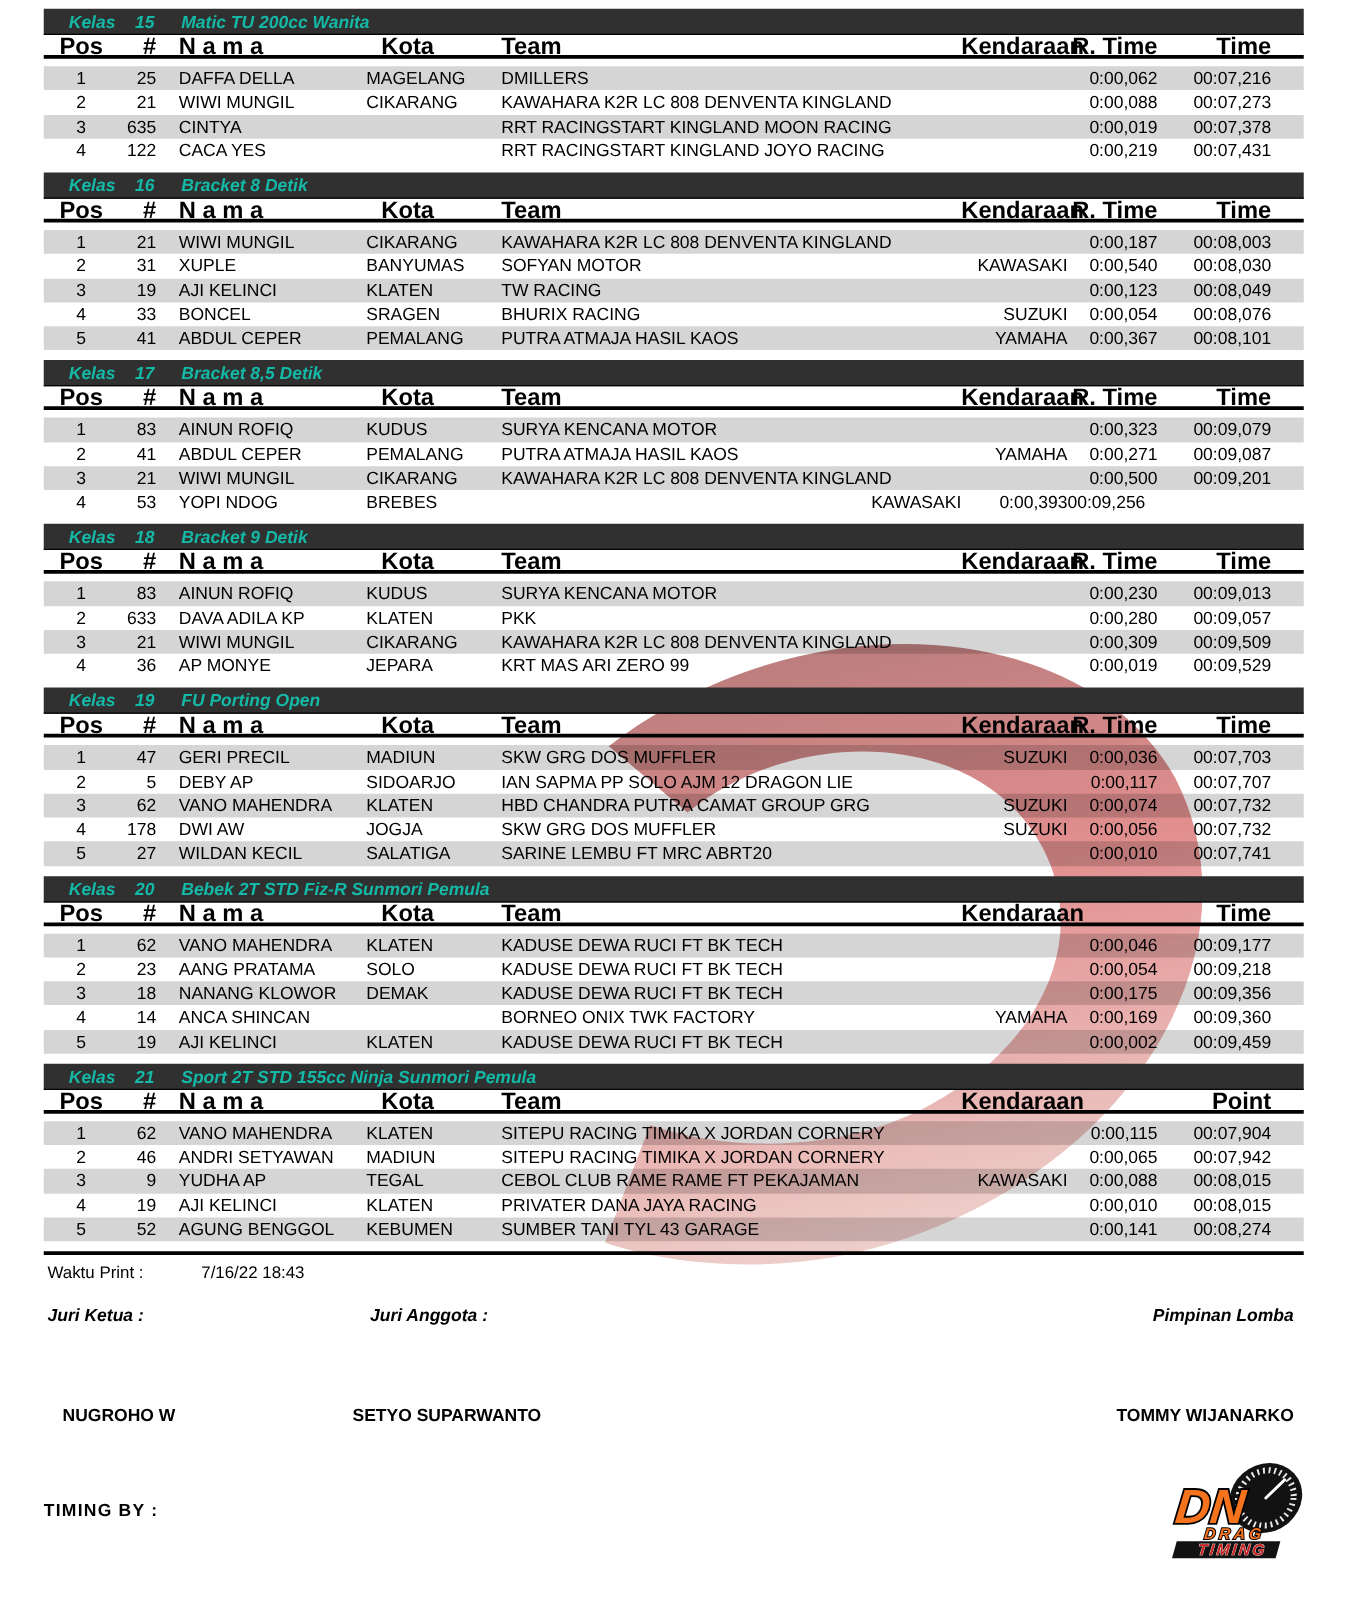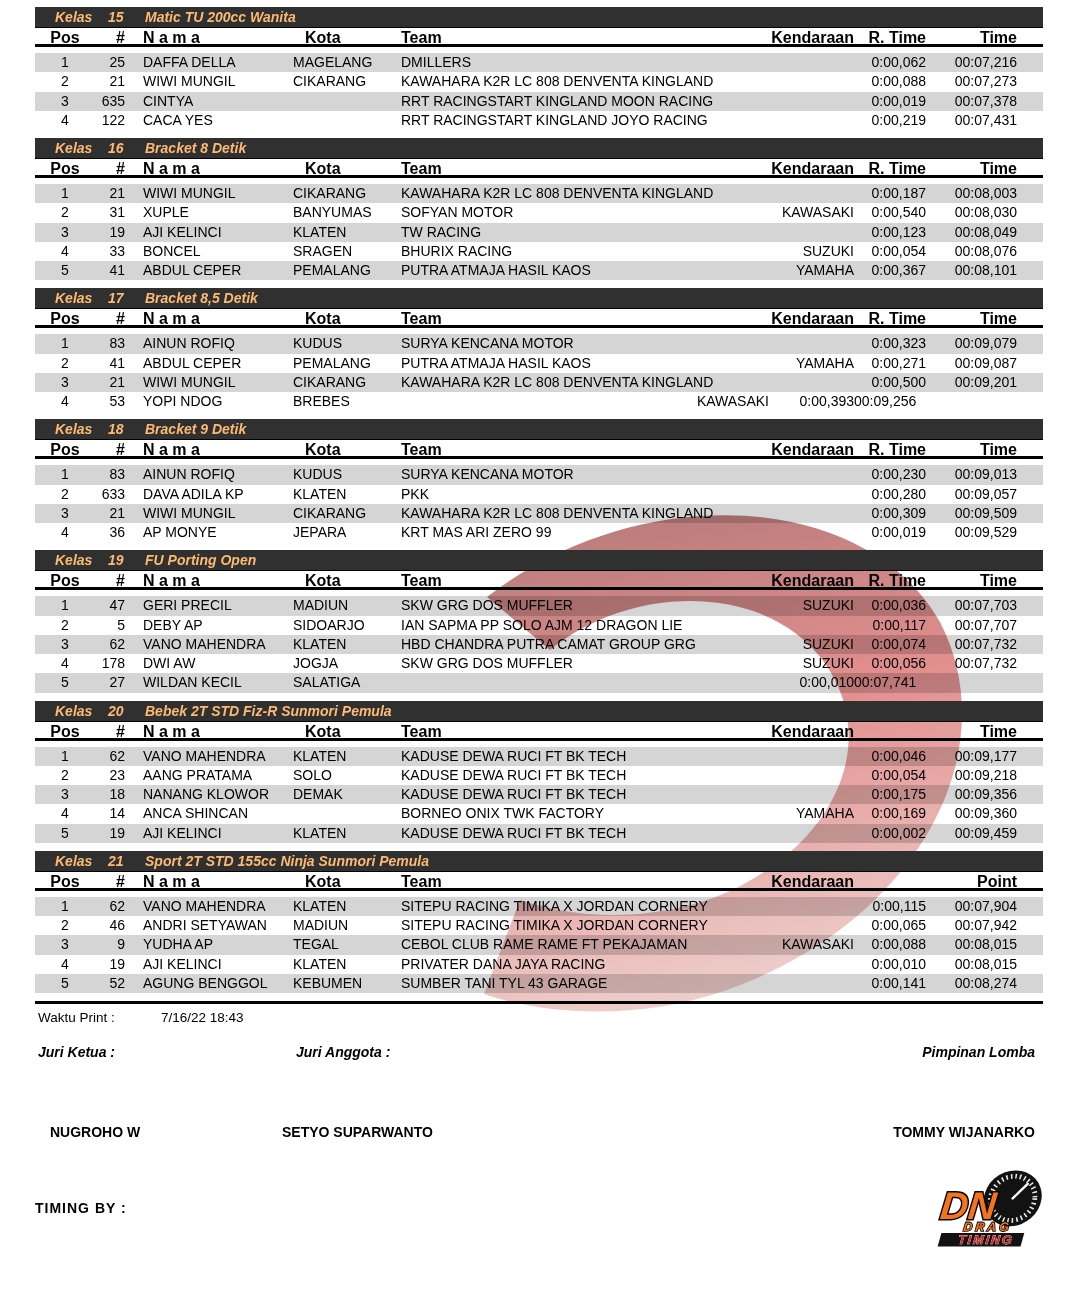--- a/index.html
+++ b/index.html
@@ -9,31 +9,31 @@
 
   
   #watermark { position:absolute; left:392px; top:442px; width:615px; height:590px;
                z-index:0; opacity:0.55; }
 
   #content { position:relative; z-index:1; padding-top:7px; }
   .inner { width:1008px; margin-left:35px; }
 
   
   .kelas { margin-bottom:8px; }
-  .bar { position:relative; height:21px; background:#303030; color:#fdba74;
+  .bar { position:relative; height:21px; background:#303030; color:#14b8a6;
          font-size:14px; font-weight:bold; font-style:italic; line-height:21px;
          border-bottom:1px solid #000; }
   .bar span { position:absolute; top:0; white-space:nowrap; }
   .bar .b-kelas { left:20px; }
   .bar .b-no    { left:73px; }
   .bar .b-title { left:110px; }
 
   .grid { display:grid; grid-template-columns:60px 38px 160px 108px 368px 85px 72px 117px;
           align-items:center; }
-  .hdr { height:19px; font-size:16px; font-weight:bold; border-bottom:3px solid #000;
+  .hdr { height:19px; font-size:19px; font-weight:bold; border-bottom:3px solid #000;
          line-height:19px; }
   .c-pos { text-align:center; }
   .c-num { text-align:right; padding-right:8px; }
   .c-nama { text-align:left; padding-left:10px; white-space:nowrap; }
   .c-kota { text-align:left; white-space:nowrap; }
   .hdr .c-kota { padding-left:12px; }
   .c-team { text-align:left; white-space:nowrap; }
   .c-kend { text-align:right; white-space:nowrap; }
   .c-rtime { text-align:right; }
   .c-time { text-align:right; padding-right:26px; }
@@ -390,20 +390,21 @@
               <div class="c-team">SKW GRG DOS MUFFLER</div>
               <div class="c-kend">SUZUKI</div>
               <div class="c-rtime">0:00,056</div>
               <div class="c-time">00:07,732</div>
             </div>
             <div class="grid row stripe">
               <div class="c-pos">5</div>
               <div class="c-num">27</div>
               <div class="c-nama">WILDAN KECIL</div>
               <div class="c-kota">SALATIGA</div>
+              <div class="c-team">SARINE LEMBU FT MRC ABRT20</div>
               <div class="c-kend"></div>
               <div class="c-rtime">0:00,010</div>
               <div class="c-time">00:07,741</div>
             </div>
           </div>
         </section>
         <section class="kelas">
           <div class="bar">
             <span class="b-kelas">Kelas</span>
             <span class="b-no">20</span>

